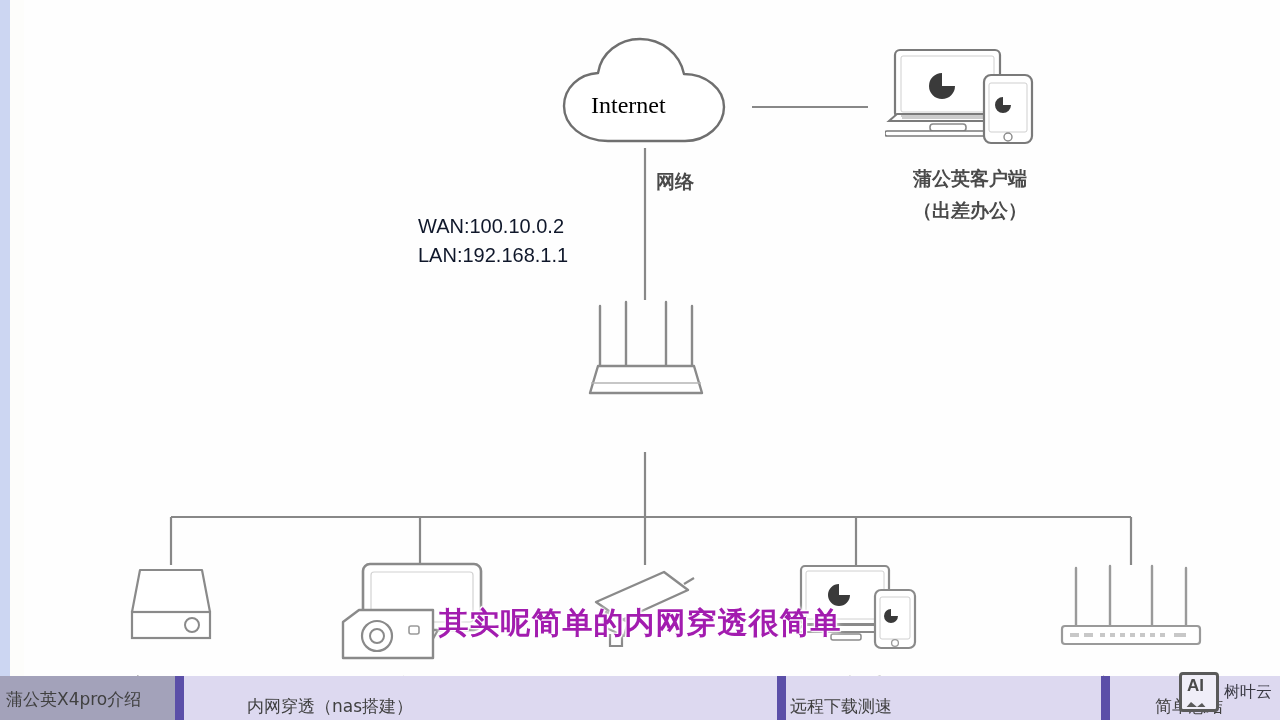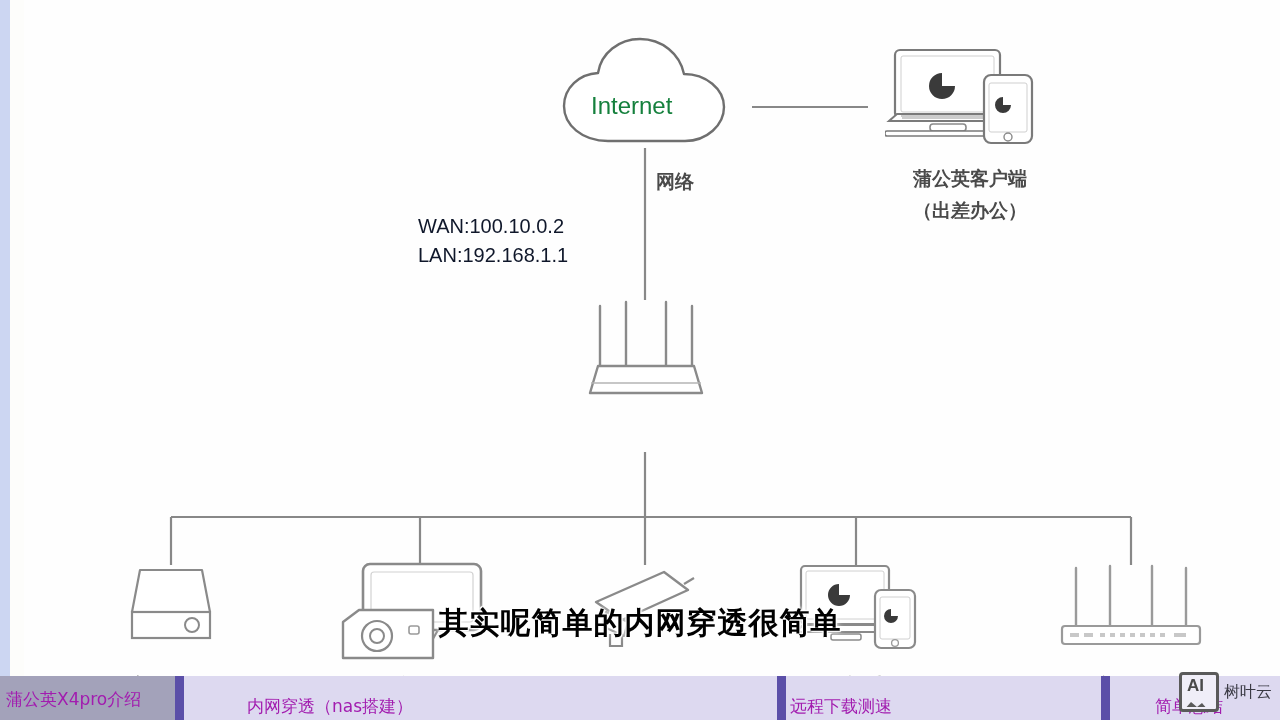--- a/index.html
+++ b/index.html
@@ -27,39 +27,39 @@
     font-family:"DejaVu Sans","Liberation Sans",sans-serif;
     white-space:nowrap;
   }
   .lbl.two{line-height:28px;}
   .iplbl{
     position:absolute;color:#0f172a;font-size:20px;line-height:29px;
     font-family:"Liberation Sans","DejaVu Sans",sans-serif;
     white-space:nowrap;
   }
   .cloudtext{
-    position:absolute;color:#15803d;font-size:24px;
-    font-family:Liberation Sans, sans-serif;
+    position:absolute;color:#000000;font-size:24px;
+    font-family:Liberation Serif, serif;
   }
 
   
   .subtitle{
     position:absolute;left:0;top:603px;width:1280px;text-align:center;
-    font-size:30px;font-weight:700;color:#000000;
+    font-size:30px;font-weight:700;color:#a21caf;
     font-family:"DejaVu Sans","Liberation Sans",sans-serif;
     letter-spacing:1px;
     text-shadow:0 0 3px #fff,0 0 3px #fff,0 0 6px #fff,1px 1px 0 #fff,-1px -1px 0 #fff;
   }
 
   
   .chapterbar{position:absolute;left:0;top:676px;width:1280px;height:44px;background:#ddd9f0;}
   .chapter-played{position:absolute;left:0;top:0;height:44px;background:#8f8fa8;opacity:.75;}
   .chapter-mark{position:absolute;top:0;width:9px;height:44px;background:#5b4fa8;}
   .chapter-label{
-    position:absolute;top:13px;color:#a21caf;font-size:17px;line-height:20px;
+    position:absolute;top:13px;color:#404040;font-size:17px;line-height:20px;
     font-family:"DejaVu Sans","Liberation Sans",sans-serif;white-space:nowrap;
   }
   .chapter-label.sub{top:20px;}
 
   
   .watermark{position:absolute;right:8px;top:672px;display:flex;align-items:center;gap:5px;text-align:right;}
   .wm-logo{width:34px;height:34px;border:3px solid #5a5a5a;border-radius:4px;position:relative;background:#f0eef8;}
   .wm-logo .ai{position:absolute;left:5px;top:1px;font-size:17px;font-weight:700;color:#4a4a4a;
     font-family:"Liberation Sans",sans-serif;}
   .wm-logo .hill{position:absolute;left:2px;bottom:2px;width:24px;height:11px;overflow:hidden;}

